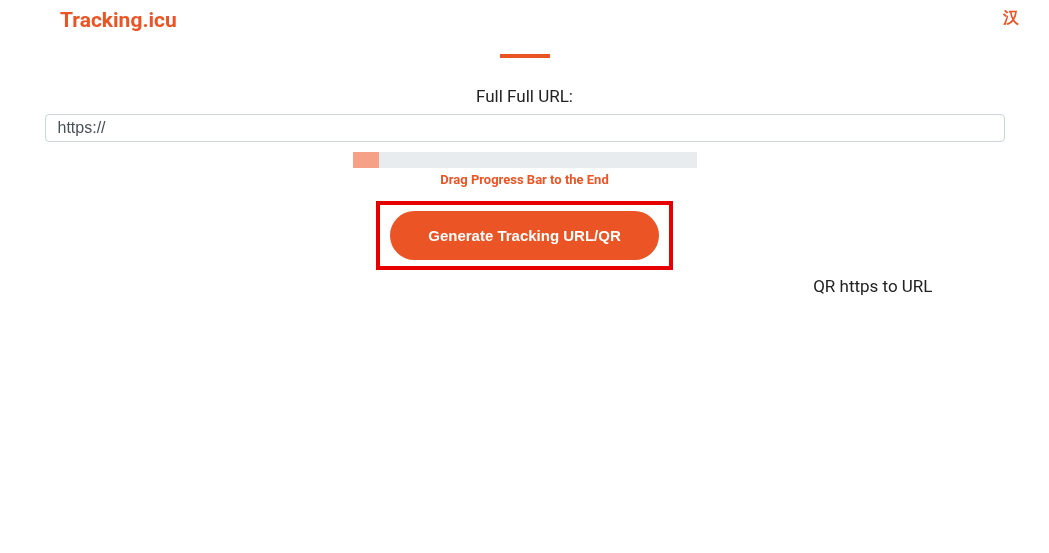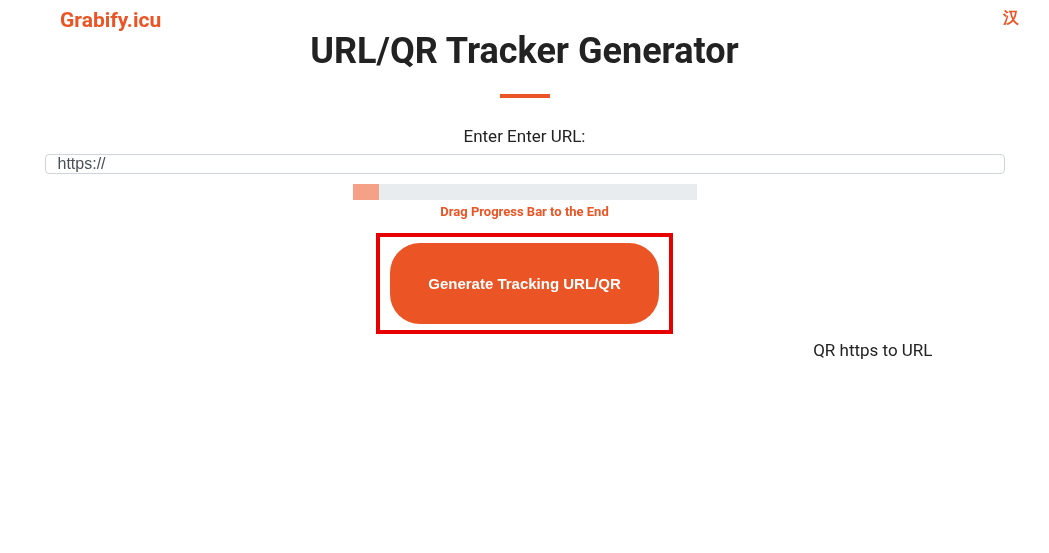--- a/index.html
+++ b/index.html
@@ -50,21 +50,21 @@
       margin: 22px auto 28px auto;
     }
     .label {
       font-size: 17px;
       color: #222;
       margin-bottom: 8px;
     }
     .url-input {
       width: 100%;
       max-width: 960px;
-      height: 20px;
+      height: 28px;
       border: 1px solid #ced4da;
       border-radius: 4px;
       padding: 6px 12px;
       font-size: 16px;
       color: #495057;
       display: block;
       margin: 0 auto;
     }
     .progress-container {
       width: 344px;
@@ -94,21 +94,21 @@
       padding: 6px 10px;
       margin: 0 auto;
     }
     .generate-btn {
       background: #eb5424;
       color: #ffffff;
       font-size: 15px;
       font-weight: 700;
       border: none;
       border-radius: 30px;
-      padding: 32px 38px;
+      padding: 16px 38px;
       cursor: pointer;
     }
     .qr-link-row {
       position: relative;
       width: 100%;
       max-width: 700px;
       margin: 6px auto 0 auto;
     }
     .qr-link {
       position: absolute;
@@ -116,28 +116,27 @@
       top: 0;
       color: #222;
       font-size: 17px;
       cursor: pointer;
     }
   </style>
 </head>
 <body>
 
 <div class="header">
-  <div class="logo">Grabify.icu</div>
+  <div class="logo">Tracking.icu</div>
   <div class="lang-link">汉</div>
 </div>
 
 <div class="content">
-  <h1 class="title">URL/QR Tracker Generator</h1>
   <div class="divider"></div>
-  <div class="label">Enter Enter URL:</div>
+  <div class="label">Full Full URL:</div>
   <input type="text" class="url-input" value="https://" style="">
   <div class="progress-container">
     <div class="progress-handle"></div>
   </div>
   <div class="drag-hint">Drag Progress Bar to the End</div>
   <div class="button-highlight">
     <button class="generate-btn">Generate Tracking URL/QR</button>
   </div>
   <div class="qr-link-row">
     <span class="qr-link">QR https to URL</span>

